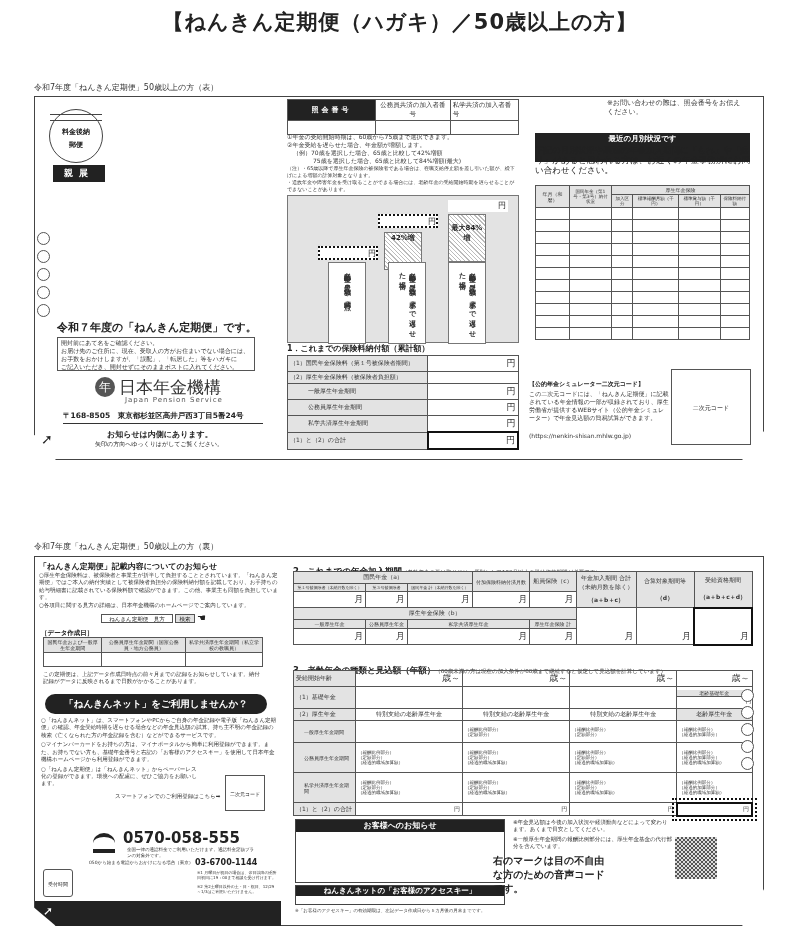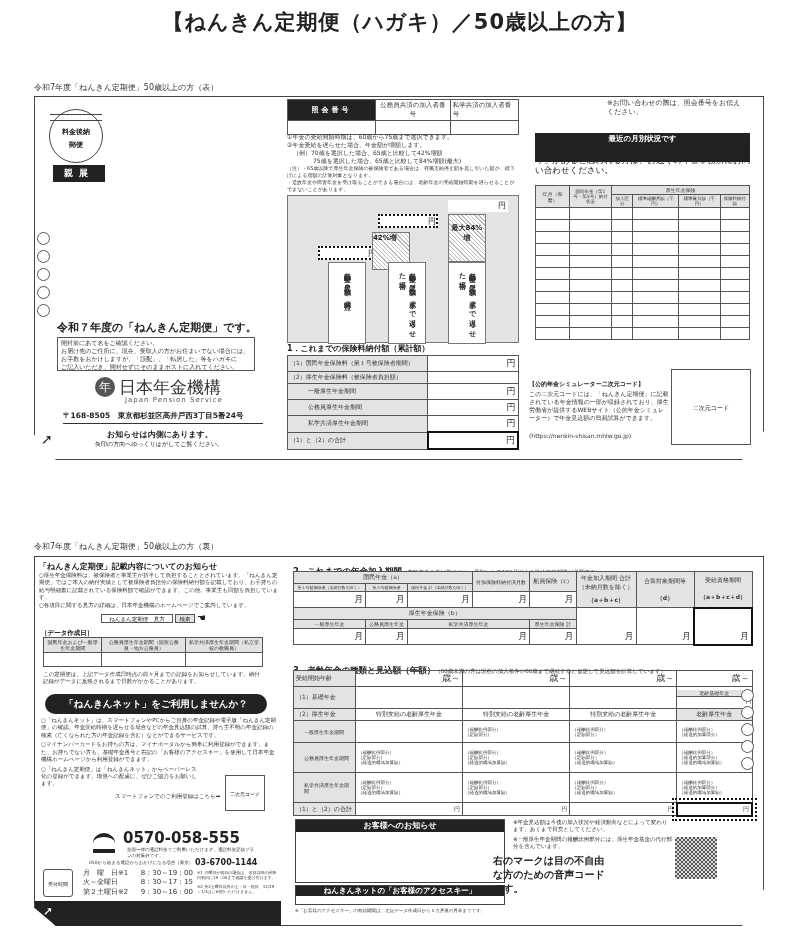--- a/index.html
+++ b/index.html
@@ -84,21 +84,21 @@
     <div class="t" style="font-size:5px">・遺族年金や障害年金を受け取ることができる場合には、老齢年金の受給開始時期を遅らせることができないことがあります。</div>
   </div>
 
   <div class="abs grey" style="left:252px;top:98px;width:232px;height:148px;border:1px solid #777">
     <div class="abs" style="left:160px;top:4px;width:60px;height:12px;background:#fff;font-size:8px;text-align:right;padding-right:2px">円</div>
     <div class="abs dot" style="left:90px;top:18px;width:60px;height:14px;font-size:8px;text-align:right">円</div>
     <div class="abs dot" style="left:30px;top:50px;width:60px;height:14px;font-size:8px;text-align:right">円</div>
     <div class="abs" style="left:40px;top:66px;width:38px;height:82px;background:#fff;border:1px solid #777">
         <div class="vtext" style="margin:4px auto;height:74px">老齢年金の見込額（65歳時点）</div>
       </div>
-    <div class="abs hatch" style="left:84px;top:36px;width:38px;height:38px;border:1px solid #777;text-align:left;font-size:7px;font-weight:bold">42%増</div>
+    <div class="abs hatch" style="left:96px;top:36px;width:38px;height:38px;border:1px solid #777;text-align:center;font-size:7px;font-weight:bold">42%増</div>
     <div class="abs" style="left:100px;top:66px;width:38px;height:82px;background:#fff;border:1px solid #777">
         <div class="vtext" style="margin:4px auto;height:74px">老齢年金の見込額（70歳まで遅らせた場合）</div>
       </div>
     <div class="abs hatch" style="left:160px;top:18px;width:38px;height:48px;border:1px solid #777;text-align:center;font-size:7px;font-weight:bold;padding-top:8px">最大84%増</div>
     <div class="abs" style="left:160px;top:66px;width:38px;height:82px;background:#fff;border:1px solid #777">
         <div class="vtext" style="margin:4px auto;height:74px">老齢年金の見込額（75歳まで遅らせた場合）</div>
       </div>
   </div>
 
   <div class="abs b" style="left:252px;top:246px;font-size:8px">1．これまでの保険料納付額（累計額）</div>
@@ -279,34 +279,20 @@
   </div>
   <div class="abs t" style="left:80px;top:236px;font-size:5.5px">スマートフォンでのご利用登録はこちら➡</div>
   <div class="abs box" style="left:190px;top:218px;width:40px;height:36px;font-size:5px;text-align:center;line-height:36px">二次元コード</div>
 
   <div class="abs" style="left:58px;top:276px;width:22px;height:20px;border-radius:50% 50% 0 0;border-bottom:4px solid #222;border-top:4px solid #222"></div>
   <div class="abs b" style="left:88px;top:272px;font-size:15px;color:#222">0570-058-555</div>
   <div class="abs t" style="left:92px;top:290px;width:130px;font-size:4.5px">全国一律の通話料金でご利用いただけます。通話料金定額プランの対象外です。</div>
   <div class="abs t" style="left:54px;top:303px;font-size:4.5px">050から始まる電話からおかけになる場合（東京）</div>
   <div class="abs b" style="left:160px;top:301px;font-size:8px">03-6700-1144</div>
   <div class="abs box" style="left:8px;top:312px;width:30px;height:28px;font-size:5px;text-align:center;line-height:28px;border-radius:3px">受付時間</div>
-  <div class="abs" style="left:48px;top:312px;width:110px">
-    <div class="t7" style="display:flex;justify-content:space-between">
-        <span>月　曜　日※1</span>
-        <span>8：30～19：00</span>
-      </div>
-    <div class="t7" style="display:flex;justify-content:space-between">
-        <span>火～金曜日</span>
-        <span>8：30～17：15</span>
-      </div>
-    <div class="t7" style="display:flex;justify-content:space-between">
-        <span>第２土曜日※2</span>
-        <span>9：30～16：00</span>
-      </div>
-  </div>
   <div class="abs t" style="left:162px;top:313px;width:80px;font-size:4px">
     <div>※1 月曜日が祝日の場合は、翌日以降の開所日初日に19：00まで相談を受け付けます。</div>
       <div style="margin-top:3px">※2 第2土曜日以外の土・日・祝日、12/29～1/3はご利用いただけません。</div>
   </div>
   <div class="abs" style="left:0;top:344px;width:246px;height:26px;background:#222">
     <span class="abs" style="left:8px;top:3px;color:#fff;font-size:12px">➚</span>
   </div>
 
   <div class="abs" style="left:258px;top:2px;width:460px">
     <span class="b" style="font-size:8.5px">2．これまでの年金加入期間</span><span class="t" style="font-size:5.5px">（老齢年金の受け取りには、原則として120月以上の受給資格期間が必要です）</span>

